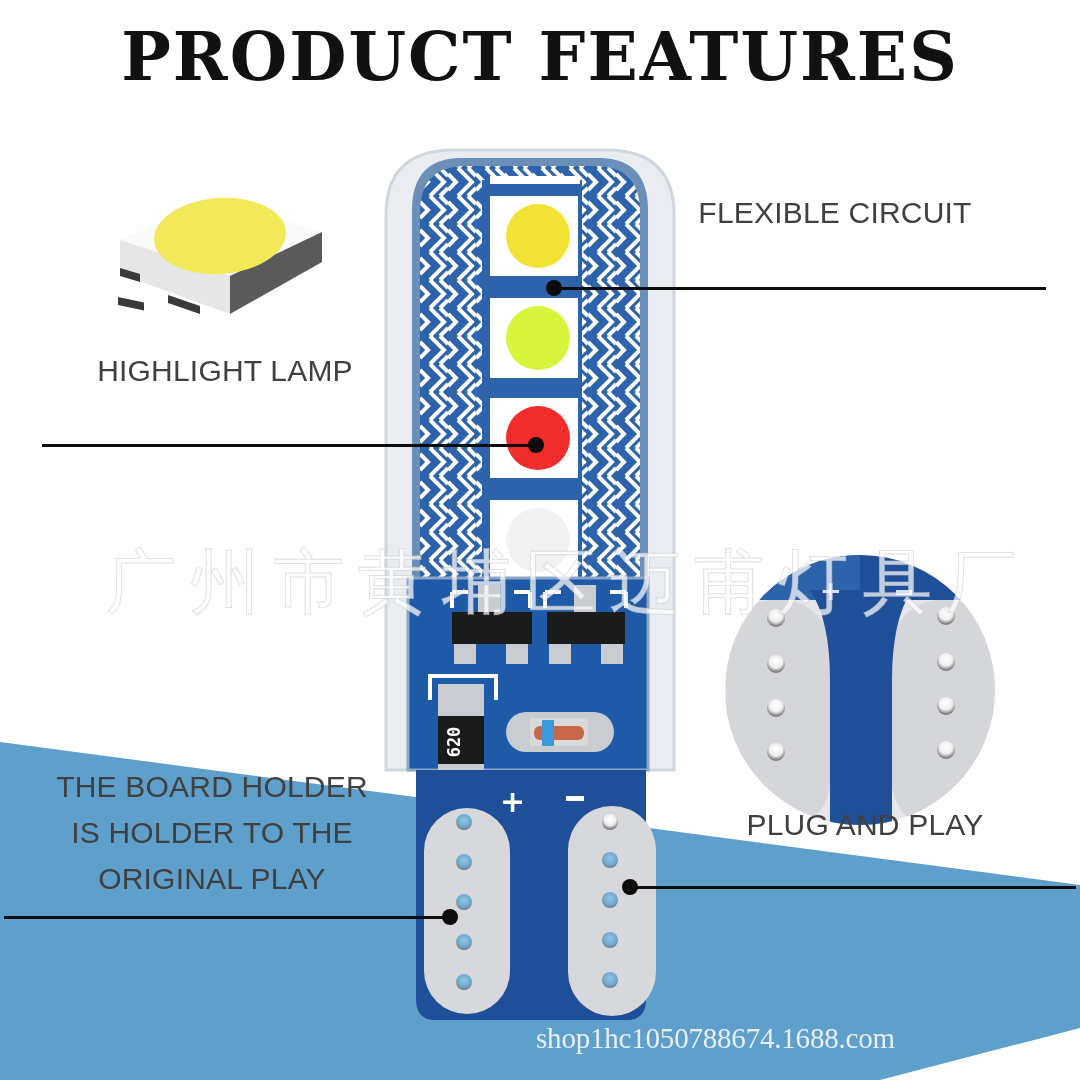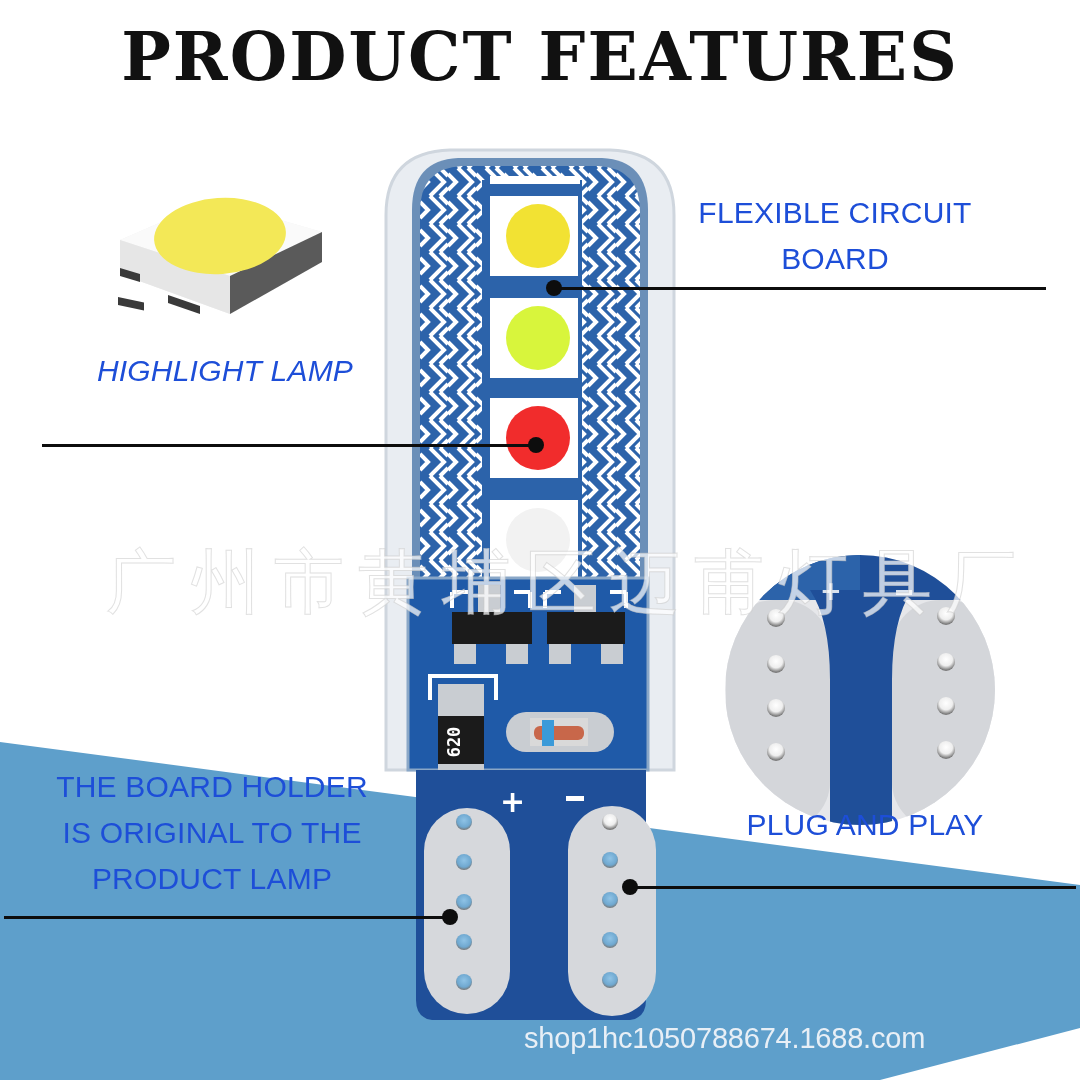--- a/index.html
+++ b/index.html
@@ -9,38 +9,38 @@
   .bg-svg { position: absolute; left: 0; top: 0; width: 1080px; height: 1080px; }
 
   .title {
     position: absolute; left: 0; top: 18px; width: 1080px; text-align: center;
     font-family: "DejaVu Serif", "Liberation Serif", serif;
     font-weight: bold; font-size: 66px; letter-spacing: 2px; color: #111;
     transform: scaleY(1.02);
   }
 
   .label {
-    position: absolute; text-align: center; color: #1d4ed8;
+    position: absolute; text-align: center; color: #404040;
     font-family: "Liberation Sans", sans-serif; font-size: 30px; line-height: 46px;
     letter-spacing: 0.2px;
   }
   .label .line { display: block; white-space: nowrap; }
 
   .leader { position: absolute; height: 3px; background: #0d0d0d; }
   .dot { position: absolute; width: 16px; height: 16px; border-radius: 50%; background: #0d0d0d; }
 
   .watermark {
     position: absolute; left: 88px; top: 536px; width: 910px;
     font-family: "DejaVu Sans", sans-serif; font-size: 70px; letter-spacing: 14px;
     color: rgba(255,255,255,0.72); white-space: nowrap; margin-left: 18px;
     -webkit-text-stroke: 1px rgba(200,200,200,0.55);
   }
   .url {
-    position: absolute; left: 524px; top: 1022px;
-    font-family: Liberation Sans, sans-serif; font-size: 29px; color: #e8eff6;
+    position: absolute; left: 536px; top: 1022px;
+    font-family: Liberation Serif, serif; font-size: 29px; color: #e8eff6;
     letter-spacing: -0.2px;
   }
   .resistor-code {
     position: absolute; left: 440px; top: 722px; width: 28px; height: 40px;
     color: #fff; font-family: "DejaVu Sans Mono", monospace; font-weight: bold; font-size: 17px;
     display: flex; align-items: center; justify-content: center;
     transform: rotate(-90deg);
   }
 </style>
 </head>
@@ -173,35 +173,34 @@
     <circle cx="946" cy="750" r="9" fill="url(#hole2)"></circle>
     <text x="820" y="600" fill="#d9e2ee" font-family="DejaVu Sans" font-size="26" font-weight="bold">+</text>
     <rect x="896" y="590" width="16" height="5" fill="#d9e2ee"></rect>
   </g>
 </svg>
 
 <div class="title">PRODUCT FEATURES</div>
 
 <div class="label" style="left:680px; top:190px; width:310px;">
   <span class="line">FLEXIBLE CIRCUIT</span>
-  <span class="line">BOARD</span>
 </div>
 <div class="leader" style="left:554px; top:287px; width:492px;"></div>
 <div class="dot" style="left:546px; top:280px;"></div>
 
-<div class="label" style="left:70px; top:348px; width:310px;font-style:italic;">
+<div class="label" style="left:70px; top:348px; width:310px;">
   <span class="line">HIGHLIGHT LAMP</span>
 </div>
 <div class="leader" style="left:42px; top:444px; width:496px;"></div>
 <div class="dot" style="left:528px; top:437px;"></div>
 
 <div class="label" style="left:50px; top:764px; width:324px;">
   <span class="line">THE BOARD HOLDER</span>
-  <span class="line">IS ORIGINAL TO THE</span>
-  <span class="line">PRODUCT LAMP</span>
+  <span class="line">IS HOLDER TO THE</span>
+  <span class="line">ORIGINAL PLAY</span>
 </div>
 <div class="leader" style="left:4px; top:916px; width:446px;"></div>
 <div class="dot" style="left:442px; top:909px;"></div>
 
 <div class="label" style="left:720px; top:802px; width:290px;">
   <span class="line">PLUG AND PLAY</span>
 </div>
 <div class="leader" style="left:630px; top:886px; width:446px;"></div>
 <div class="dot" style="left:622px; top:879px;"></div>
 

